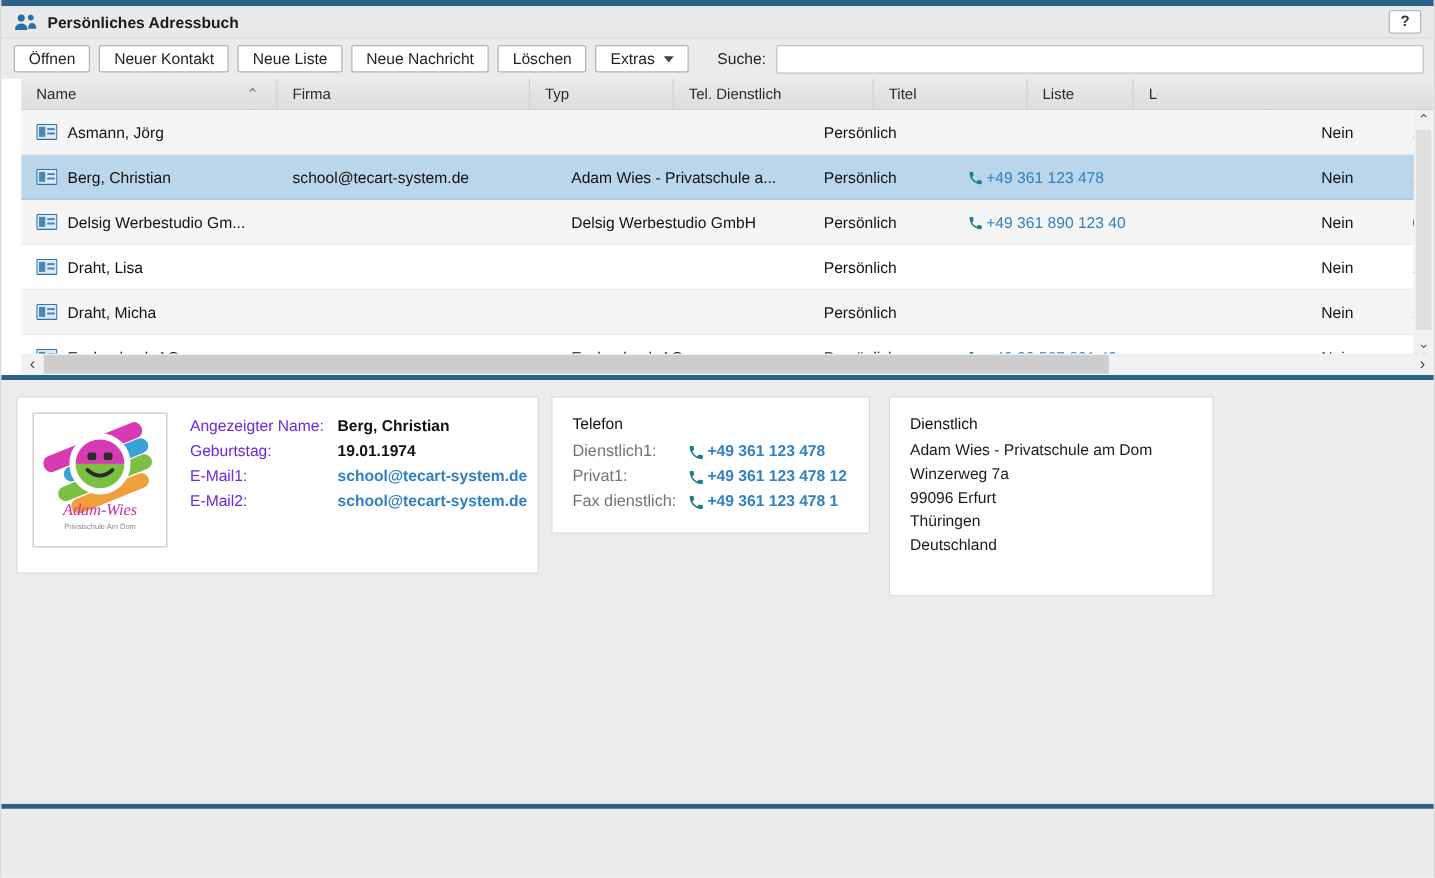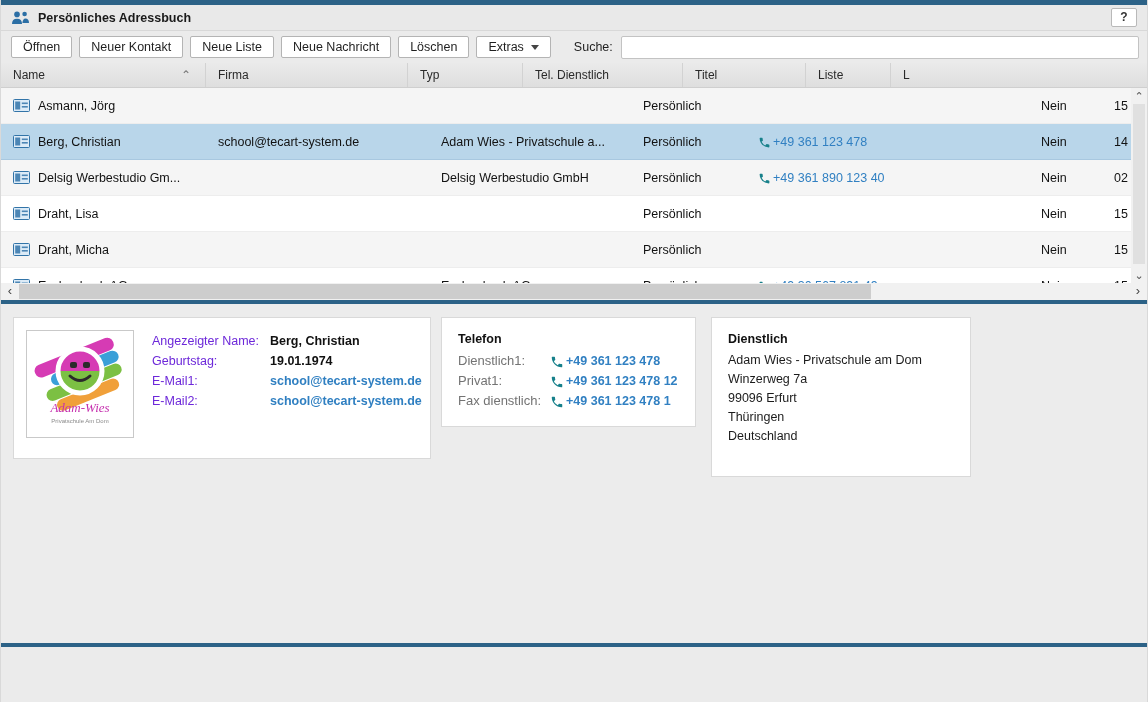--- a/index.html
+++ b/index.html
@@ -13,21 +13,21 @@
   .titlebar { height:26px; background:#e9e9e9; border-bottom:1px solid #d8d8d8; display:flex; align-items:center; padding:0 10px; }
   .titlebar .app-title { font-size:12.5px; font-weight:bold; color:#1a1a1a; margin-left:8px; }
   .help-btn { margin-left:auto; width:26px; height:19px; background:#fff; border:1px solid #b9b9b9; border-radius:2px; font-size:12px; font-weight:bold; color:#333; line-height:17px; text-align:center; cursor:default; }
 
   .toolbar { height:32px; background:#ebebeb; display:flex; align-items:center; padding:0 8px 0 10px; }
   .btn { background:#fff; border:1px solid #b4b4b4; border-radius:2px; padding:3px 11px; font-size:12.5px; color:#1f1f1f; margin-right:7px; white-space:nowrap; cursor:default; }
   .caret-down { display:inline-block; width:0; height:0; border-left:4px solid transparent; border-right:4px solid transparent; border-top:5px solid #444; margin-left:7px; vertical-align:middle; }
   .search-label { font-size:12.5px; color:#1f1f1f; margin:0 8px 0 16px; }
   .search-input { flex:1; height:23px; border:1px solid #c3c3c3; border-radius:2px; background:#fff; font-size:12.5px; padding:0 6px; font-family:"Liberation Sans", sans-serif; }
 
-  .table-wrap { position:relative; background:#fff; }
+  .table-wrap { position:relative; background:#fff;padding-left:16px; }
   .thead { display:flex; height:25px; background:linear-gradient(#eaeaea,#dedede); border-bottom:1px solid #cfcfcf; align-items:center; }
   .th { font-size:12px; color:#2a2a2a; padding:0 6px 0 12px; height:100%; display:flex; align-items:center; border-right:1px solid #d2d2d2; overflow:hidden; white-space:nowrap; flex:none; }
   .th:last-child { border-right:none; }
   .sort-caret { margin-left:auto; margin-right:8px; color:#777; }
 
   .rows-viewport { height:195px; overflow:hidden; background:#fff; }
   .row { display:flex; height:36px; align-items:center; border-bottom:1px solid #ededed; background:#fff; }
   .row.odd { background:#f5f5f5; }
   .row.selected { background:#b9d6ea; border-bottom:1px solid #a8c8e0; }
   .cell { font-size:12.5px; color:#121212; padding:0 6px 0 12px; overflow:hidden; white-space:nowrap; flex:none; display:flex; align-items:center; }
@@ -50,21 +50,21 @@
   .detail-body { position:relative; height:339px; background:#ececec; }
   .card { position:absolute; background:#fff; border:1px solid #d9d9d9; }
   .card-profile { left:12px; top:13px; width:418px; height:142px; display:flex; }
   .photo-box { width:108px; height:108px; border:1px solid #c9c9c9; margin:12px 0 0 12px; background:#fff; display:flex; align-items:center; justify-content:center; }
   .profile-fields { margin:16px 0 0 18px; }
   .field-row { display:flex; margin-bottom:6px; }
   .field-label { width:118px; font-size:12.5px; color:#6d28d9; flex:none; }
   .field-value { font-size:12.5px; color:#111; font-weight:bold; }
   .field-value.link { color:#2f7fc1; }
   .card-telefon { left:440px; top:13px; width:255px; height:110px; padding:14px 0 0 16px; }
-  .card-title { font-size:12.5px; font-weight:bold; color:#111; margin-bottom:7px; }
+  .card-title { font-size:12.5px; font-weight:normal; color:#111; margin-bottom:7px; }
   .tf-row { display:flex; align-items:center; margin-bottom:5px; }
   .tf-label { width:92px; font-size:13px; color:#737373; flex:none; }
   .tf-value { font-size:12.5px; font-weight:bold; color:#3180c2; display:flex; align-items:center; }
   .card-dienstlich { left:710px; top:13px; width:260px; height:160px; padding:14px 0 0 16px; }
   .addr-line { font-size:12.5px; color:#1b1b1b; margin-bottom:5px; }
   .addr-link { font-size:12.5px; color:#2f7fc1; margin-top:8px; }
 
   .footer { height:19px; background:#ebebeb; display:flex; align-items:center; justify-content:center; }
   .close-btn { background:#3d7eb3; border:1px solid #336f9f; color:#fff; font-size:12.5px; padding:2px 13px; border-radius:1px; position:relative; top:-2px; cursor:default; font-family:"Liberation Sans", sans-serif; }
 </style>

